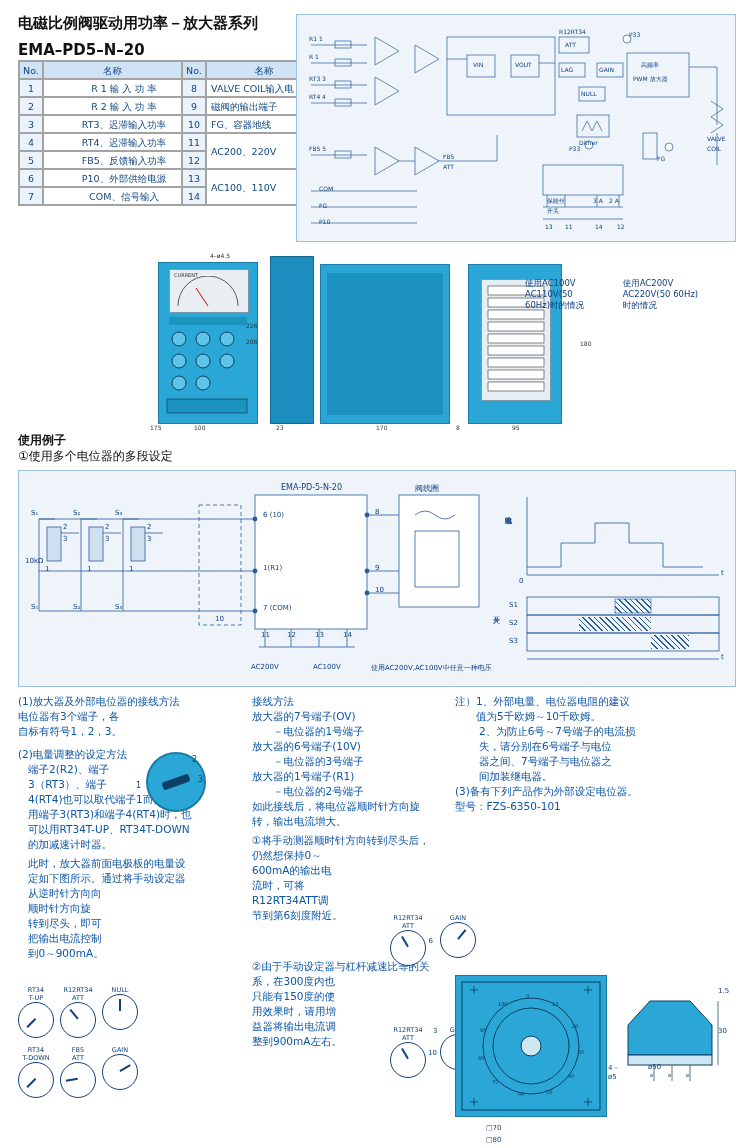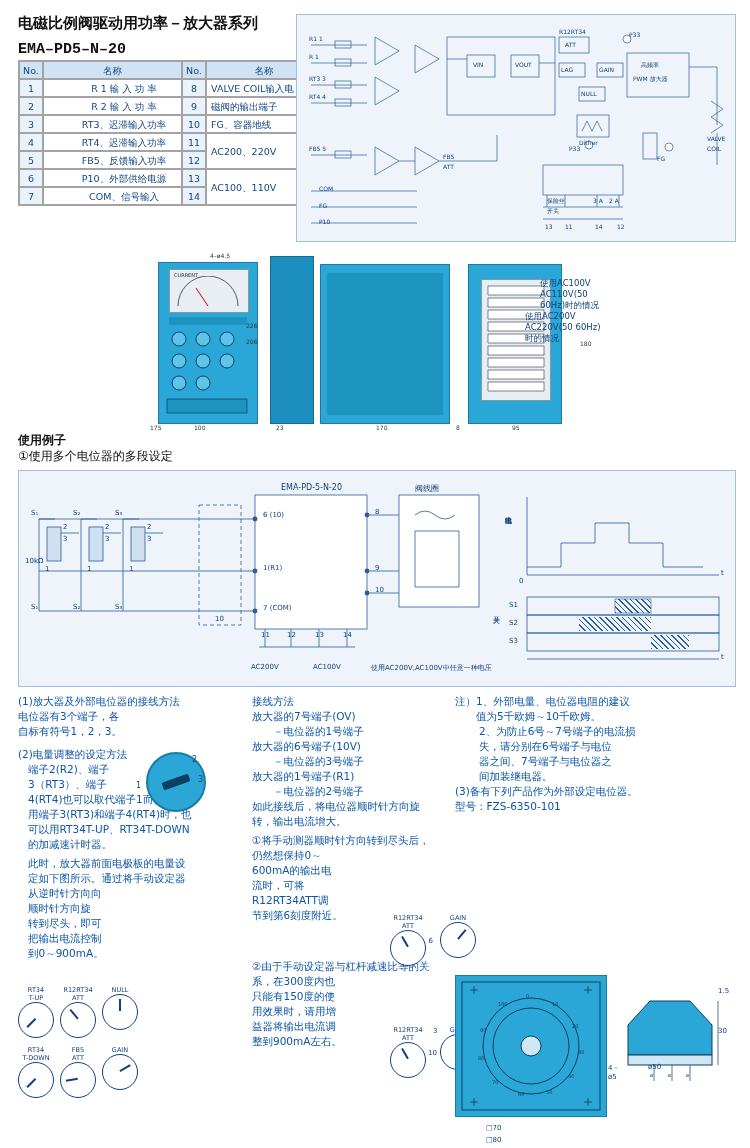--- a/index.html
+++ b/index.html
@@ -9,21 +9,21 @@
     font-size:10px;color:#1a1a1a;position:relative;overflow:hidden;
   }
   .page{position:relative;width:750px;height:1148px;}
 
   
   .abs{position:absolute;}
 
   
   #title-block{left:18px;top:14px;width:270px;}
   #title-block .t1{font-size:15px;font-weight:bold;color:#111;letter-spacing:0px;}
-  #title-block .t2{font-size:15px;font-weight:bold;color:#111;margin-top:8px;font-family:Liberation Mono, monospace;}
+  #title-block .t2{font-size:15px;font-weight:bold;color:#111;margin-top:8px;}
 
   
   #spec-table{left:18px;top:60px;border-collapse:collapse;font-size:9.5px;}
   #spec-table td,#spec-table th{
     border:2px solid #a3a3a3;padding:1px 2px;text-align:center;
     color:#12467f;height:14px;line-height:13px;
   }
   #spec-table thead th{background:#cfe3f5;font-weight:normal;font-size:9.5px;}
   #spec-table td.num{width:18px;background:#eaf3fb;}
   #spec-table td.nm{width:110px;background:#ffffff;text-align:center;padding-left:25px;}
@@ -296,21 +296,21 @@
     <span class="dimtxt" style="left:430px;top:88px;">180</span>
     <span class="dimtxt" style="left:0px;top:172px;">175</span>
     <span class="dimtxt" style="left:44px;top:172px;">100</span>
     <span class="dimtxt" style="left:126px;top:172px;">23</span>
     <span class="dimtxt" style="left:226px;top:172px;">170</span>
     <span class="dimtxt" style="left:306px;top:172px;">8</span>
     <span class="dimtxt" style="left:362px;top:172px;">95</span>
   </div>
 
   <div class="abs" id="ac-notes">
-    <span class="col" style="white-space:pre-line;margin-left:15px;">使用AC100V
+    <span class="col" style="white-space:pre-line;">使用AC100V
 AC110V(50
 60Hz)时的情况</span>
     <span class="col" style="white-space:pre-line;">使用AC200V
 AC220V(50 60Hz)
 时的情况</span>
   </div>
 
   <div class="abs" id="usage-head">使用例子</div>
   <div class="abs" id="usage-sub">①使用多个电位器的多段设定</div>
 

